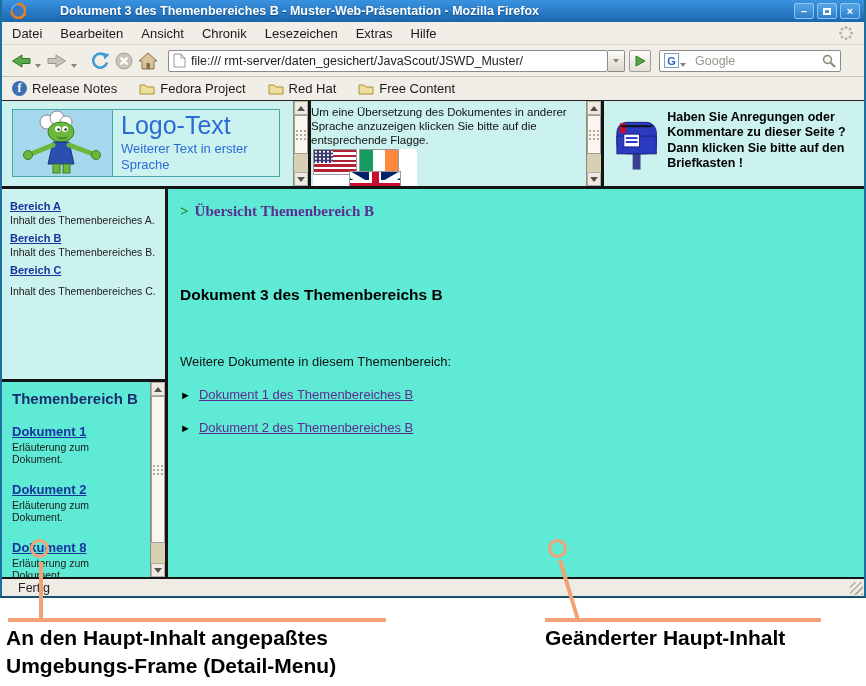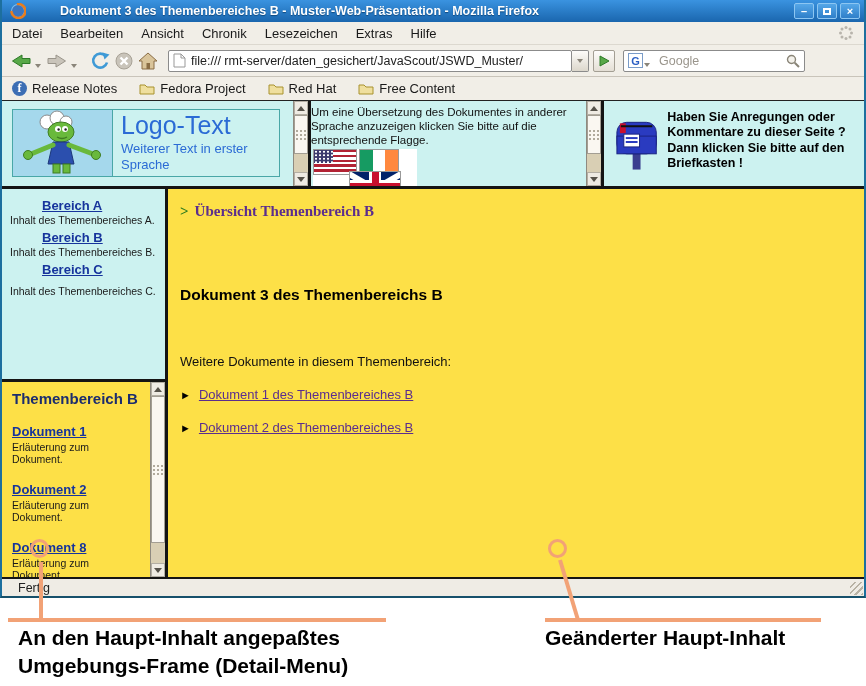--- a/index.html
+++ b/index.html
@@ -18,39 +18,39 @@
              color:#fff; font-size:11px; font-weight:bold; display:flex; align-items:center; justify-content:center; line-height:1; }
   .max-glyph { width:8px; height:7px; border:2px solid #fff; display:block; }
 
   .menubar { height:23px; display:flex; align-items:center; gap:18px; padding:0 10px; background:#f1eee7; border-bottom:1px solid #dcd8cf; font-size:13px; color:#1a1a1a; }
   .throbber { margin-left:auto; width:16px; height:16px; }
 
   .toolbar { height:32px; display:flex; align-items:center; background:#f1eee7; border-bottom:1px solid #c9c4ba; padding:0 6px; }
   .tb-btn { display:flex; align-items:center; justify-content:center; height:26px; padding:0 2px; }
   .caret { width:0; height:0; border-left:3.5px solid transparent; border-right:3.5px solid transparent; border-top:4px solid #8a857a; margin:10px 3px 0 1px; }
   .urlbar { display:flex; align-items:center; height:22px; background:#fff; border:1px solid #8b8b8b; border-radius:2px;
-            width:404px; margin-left:8px; padding:0 4px; overflow:hidden; }
+            width:440px; margin-left:8px; padding:0 4px; overflow:hidden; }
   .url-text { border:none; outline:none; font-size:12.5px; color:#222; width:100%; font-family:"Liberation Sans",sans-serif; background:transparent; }
   .url-drop { width:17px; height:22px; background:linear-gradient(#fdfcfa,#dcd7cc); border:1px solid #8b8b8b; border-left:none; border-radius:0 2px 2px 0; display:flex; align-items:center; justify-content:center; }
   .url-drop .caret{ margin:0; }
   .go-btn { width:22px; height:22px; margin-left:4px; background:linear-gradient(#fdfcfa,#e4dfd5); border:1px solid #a39e93; border-radius:2px; display:flex; align-items:center; justify-content:center; }
   .searchbox { display:flex; align-items:center; height:22px; background:#fff; border:1px solid #8b8b8b; border-radius:2px; width:182px; margin-left:8px; padding:0 4px; }
   .g-logo { width:15px; height:15px; border:1px solid #7a9cc8; color:#2a5fc4; font-size:11px; font-weight:bold; display:flex; align-items:center; justify-content:center; background:#fff; }
   .search-input { border:none; outline:none; font-size:12.5px; color:#999; width:120px; margin-left:6px; font-family:"Liberation Sans",sans-serif; background:transparent; }
   .search-input::placeholder { color:#9a958c; }
 
   .bookmarksbar { height:24px; display:flex; align-items:center; gap:22px; padding:0 10px; background:#f1eee7; border-bottom:1px solid #222; font-size:13px; color:#1a1a1a; }
   .bm { display:flex; align-items:center; gap:5px; }
   .fedora-ic { width:15px; height:15px; border-radius:50%; background:#3c6eb4; color:#fff; font-family:"Liberation Serif",serif; font-weight:bold; font-size:12px; display:flex; align-items:center; justify-content:center; }
 
   
   .frames { position:relative; height:476px; background:#141414; }
   .frame { position:absolute; overflow:hidden; }
   .cyan { background:#ccf2f0; }
-  .yellow { background:#fde047; }
+  .yellow { background:#5eead4; }
   .frame-logo  { left:0;   top:0;    width:306px; height:85px; }
   .frame-lang  { left:309px; top:0;  width:290px; height:85px; }
   .frame-mail  { left:602px; top:0;  width:260px; height:85px; }
   .frame-nav   { left:0;   top:88px; width:163px; height:190px; }
   .frame-detail{ left:0;   top:281px; width:163px; height:195px; }
   .frame-main  { left:166px; top:88px; width:696px; height:388px; }
 
   
   .sb { position:absolute; right:0; top:0; bottom:0; width:15px; background:#d9cfb4; border-left:1px solid #8f8a80; }
   .sb-btn { position:absolute; left:0; right:0; height:14px; background:#efebe3; border:1px solid #b3aea3; display:flex; align-items:center; justify-content:center; }
@@ -84,21 +84,21 @@
   .uk-wh { position:absolute; top:50%; left:0; height:12px; width:100%; margin-top:-6px; background:#fff; }
   .uk-rv { position:absolute; left:50%; top:0; width:7px; height:100%; margin-left:-3.5px; background:#c8102e; }
   .uk-rh { position:absolute; top:50%; left:0; height:7px; width:100%; margin-top:-3.5px; background:#c8102e; }
 
   
   .mail-inner { display:flex; padding:9px 4px 4px 8px; }
   .mail-text { margin-left:6px; font-size:12.5px; font-weight:bold; color:#000; line-height:1.22; width:196px; }
 
   
   .nav-inner { padding:7px 8px; }
-  .nav-label { font-size:13px; font-weight:bold; color:#16349c; text-decoration:underline; display:inline-block; cursor:pointer;margin-left:32px; }
+  .nav-label { font-size:11px; font-weight:bold; color:#16349c; text-decoration:underline; display:inline-block; cursor:pointer; }
   .nav-desc { font-size:10.5px; color:#1a1a1a; margin:0 0 2px 0; }
   .nav-desc.last { margin-top:7px; }
 
   
   .detail-inner { padding:8px 24px 0 10px; }
   .detail-title { font-size:15px; font-weight:bold; color:#1b2c6e; }
   .doc-item { margin-top:15px; }
   .doc-link { font-size:13px; font-weight:bold; color:#16349c; text-decoration:underline; display:inline-block; cursor:pointer; }
   .doc-desc { font-size:10.5px; color:#1a1a1a; margin-top:1px; }
 
@@ -122,21 +122,21 @@
   .callouts { position:absolute; left:0; top:0; width:866px; height:686px; pointer-events:none; }
   .co-circle { position:absolute; width:19px; height:19px; border:3px solid #f2a276; border-radius:50%; background:transparent; }
   .co-circle.left { left:30px; top:539px; }
   .co-circle.right { left:548px; top:539px; }
   .co-vline { position:absolute; left:39px; top:562px; width:4px; height:58px; background:#f2a276; }
   .co-hline { position:absolute; top:618px; height:4px; background:#f2a276; }
   .co-hline.left { left:8px; width:378px; }
   .co-hline.right { left:545px; width:276px; }
   .co-slant { position:absolute; left:552px; top:556px; }
   .co-text { position:absolute; font-weight:bold; font-size:21px; color:#000; line-height:28px; }
-  .co-text.left { left:18px; top:624px; }
+  .co-text.left { left:6px; top:624px; }
   .co-text.right { left:545px; top:624px; }
 </style>
 </head>
 <body>
 
 <div class="page">
   <div class="window">
 
     <div class="titlebar">
       <svg class="ff-icon" viewBox="0 0 16 16">

